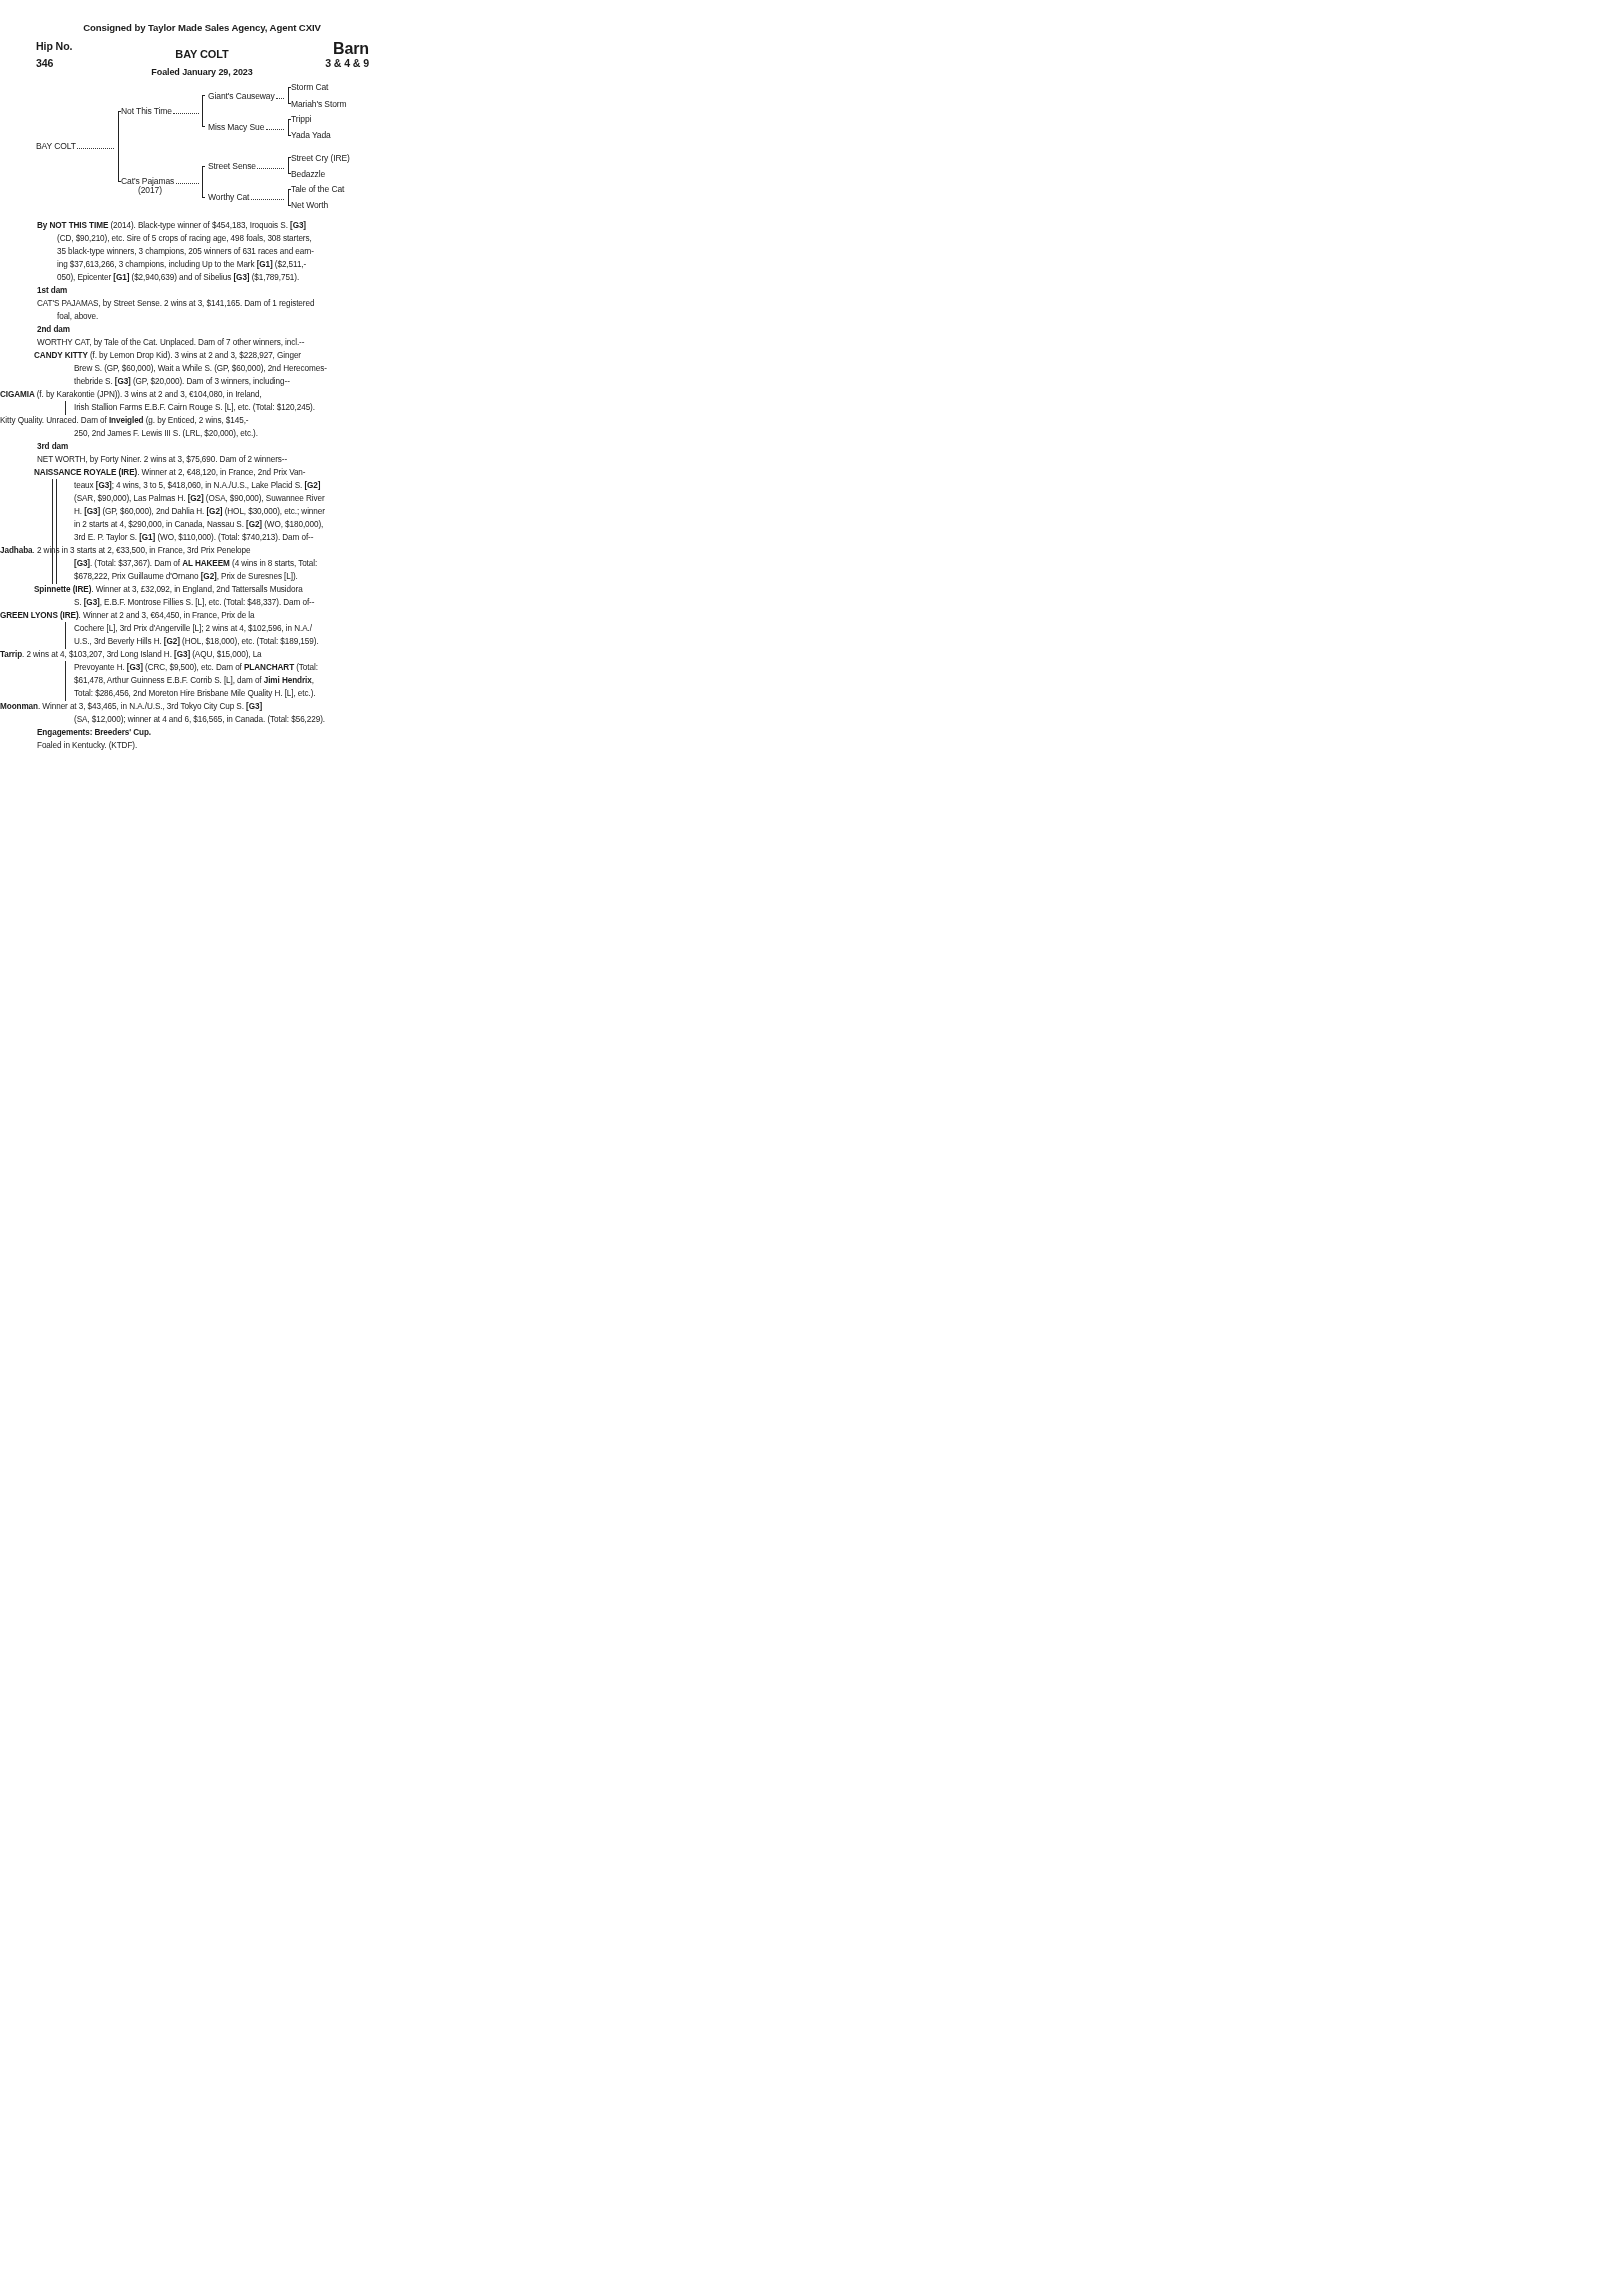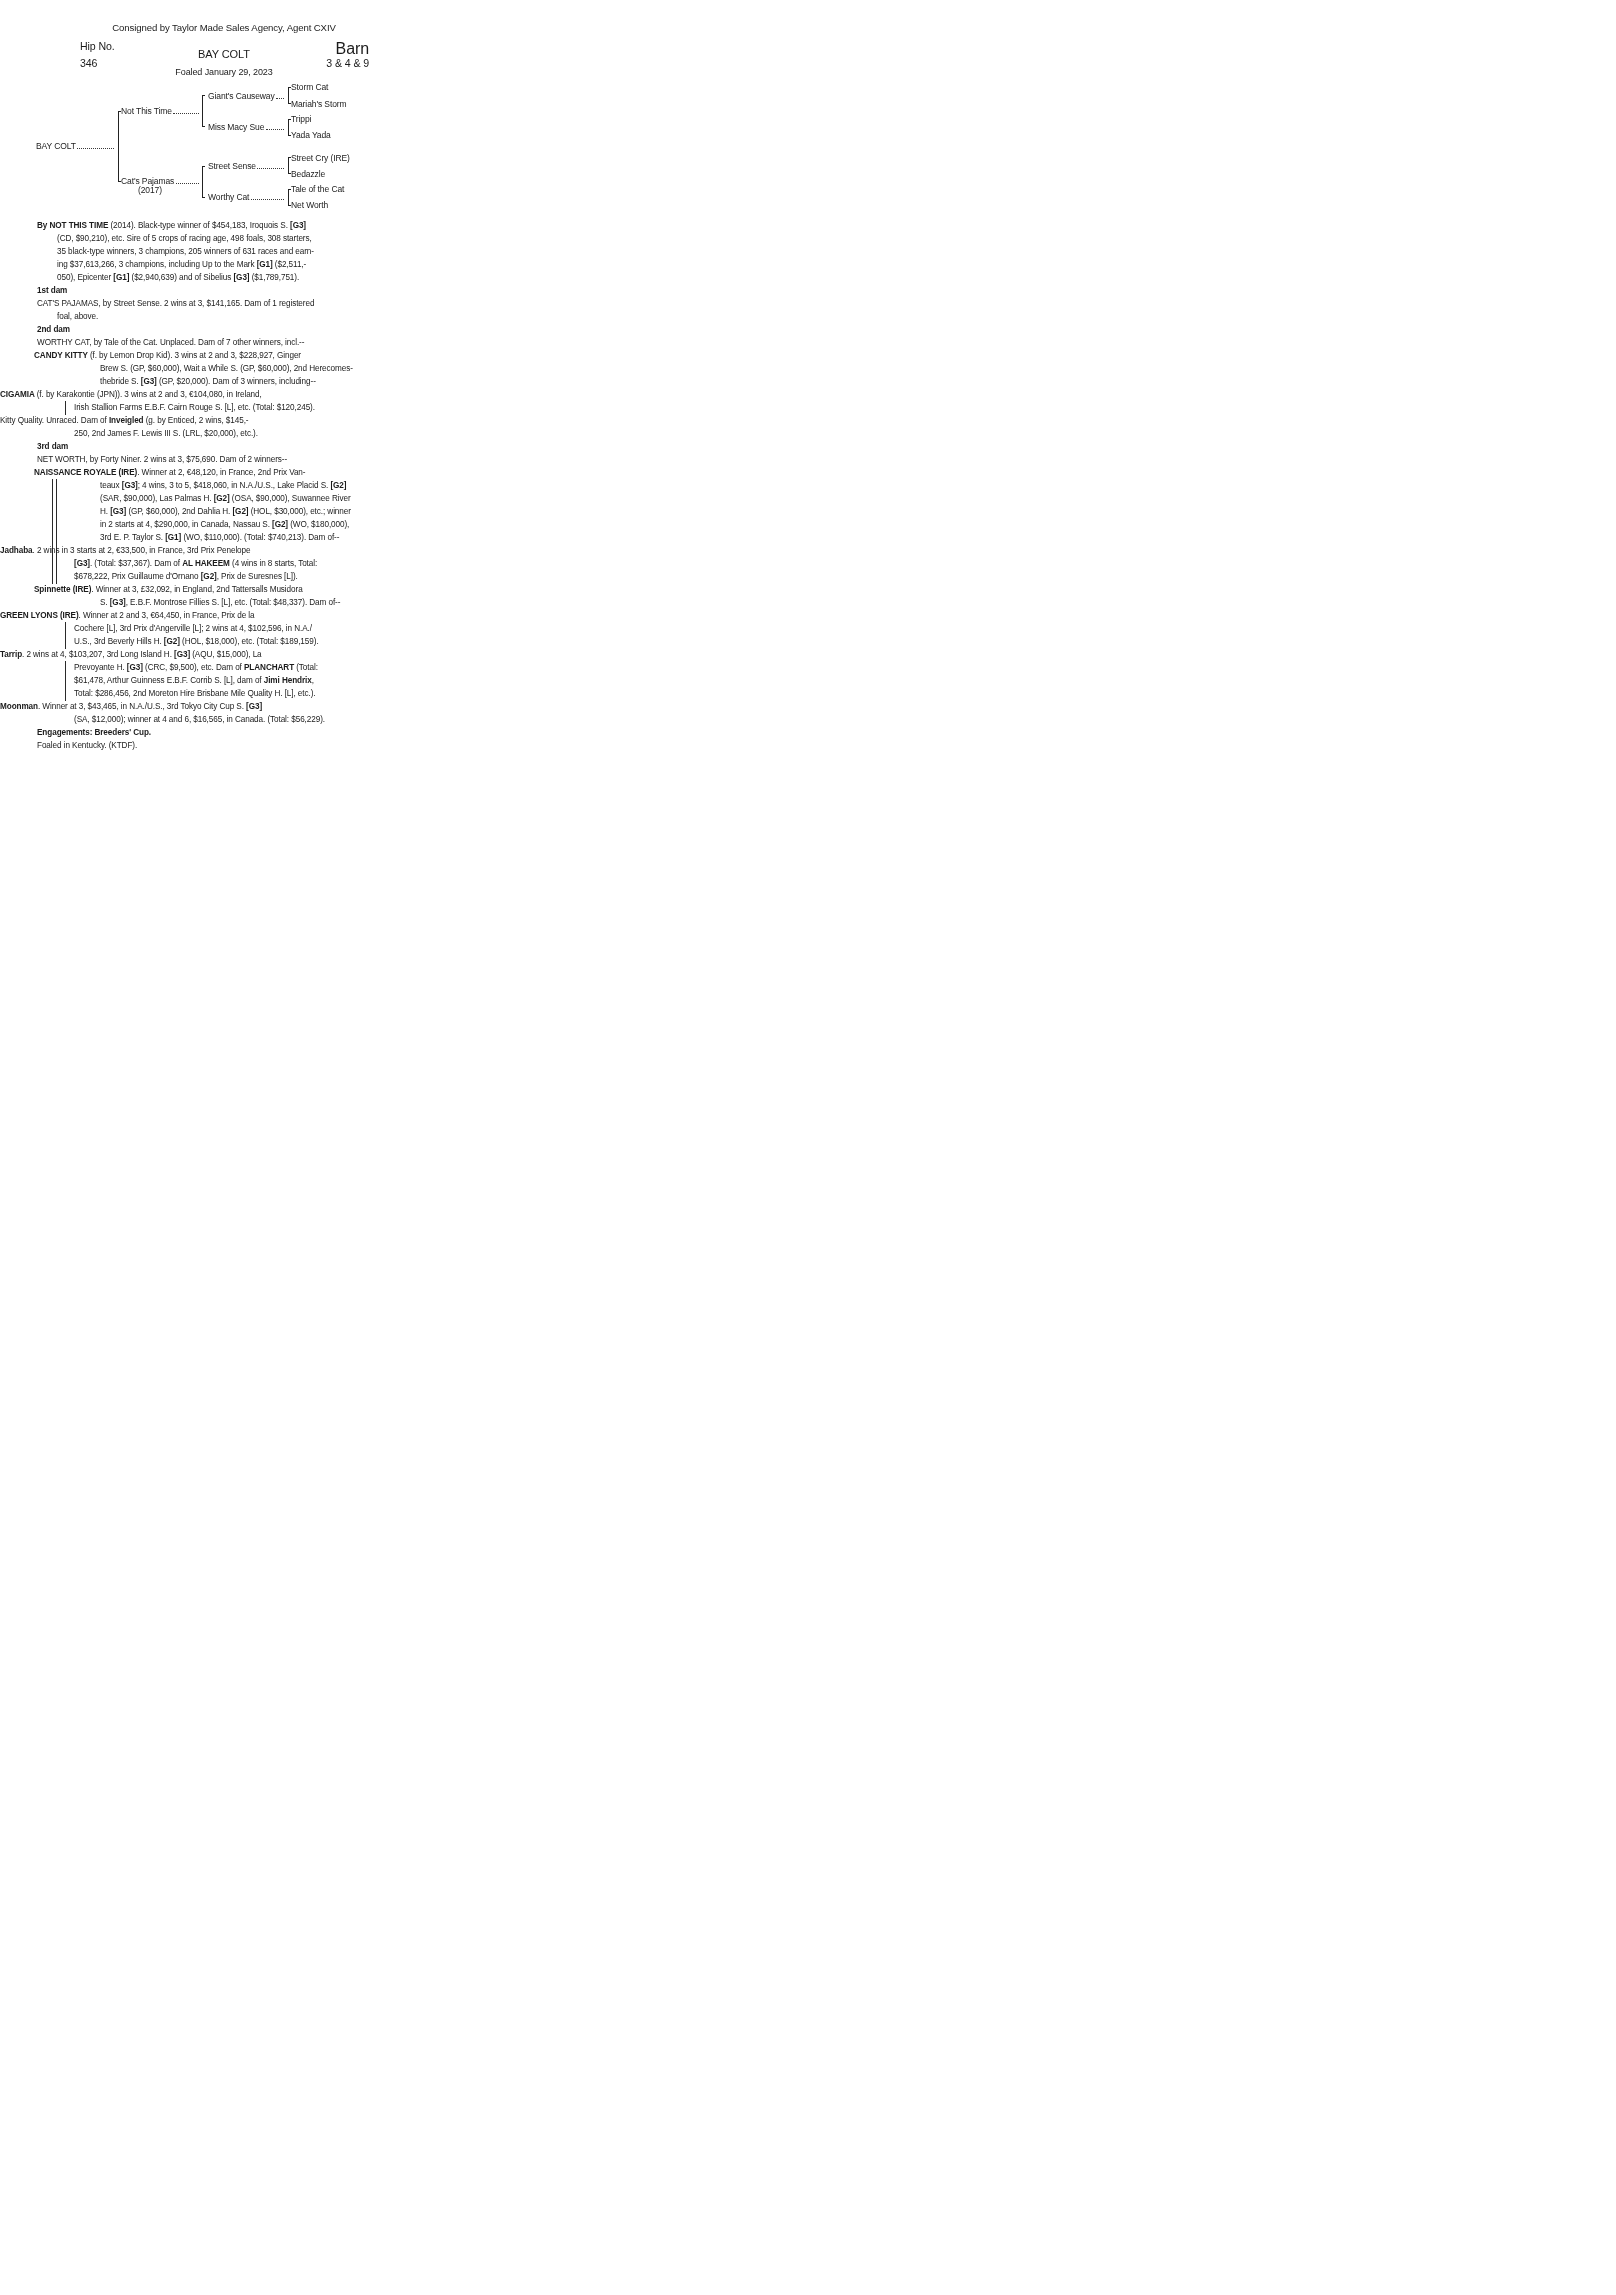--- a/index.html
+++ b/index.html
@@ -1,36 +1,36 @@
 <!DOCTYPE html>
 <html style="font-size:7.3px"><head>
 <meta charset="utf-8">
 <style>
   html,body{margin:0;padding:0;background:#fff;}
   .page{position:relative;width:404px;height:807px;background:#fff;
         font-family:"Liberation Sans",sans-serif;color:#1b1b1b;overflow:hidden;}
   
-  .hdr{position:absolute;font-weight:normal;white-space:nowrap;letter-spacing:-0.1px;margin-left:44px;}
+  .hdr{position:absolute;font-weight:bold;white-space:nowrap;letter-spacing:-0.1px;}
   .hcenter{left:0;right:0;text-align:center;}
   
   .tnode{position:absolute;display:flex;align-items:flex-end;height:12px;}
   .tname{font-size:8.5px;line-height:12px;white-space:nowrap;letter-spacing:-0.1px;}
   .leader{flex:1;border-bottom:0.9px dotted #3a3a3a;margin:0 1.4px 2.8px 1.4px;min-width:3.7px;}
   .tgp{position:absolute;font-size:8.5px;line-height:12px;white-space:nowrap;letter-spacing:-0.1px;}
   .brk{position:absolute;width:3.2px;border:0.9px solid #222;border-right:none;box-sizing:border-box;}
   
   .body-block{position:absolute;left:0;top:219px;width:404px;}
   .line{position:relative;height:13px;white-space:nowrap;}
   .txt{display:inline-block;font-size:9.2px;line-height:13px;letter-spacing:-0.1px;
        transform:scaleX(.89);transform-origin:0 50%;}
   .txt b{font-weight:bold;}
   .f {padding-left:37px;}
   .h {padding-left:57px;}
   .p1{padding-left:34px;}
-  .c1{padding-left:100px;}
+  .c1{padding-left:74px;}
   .p2{}
   .c2{padding-left:74px;}
   .vbar{position:absolute;top:-0.5px;bottom:-0.5px;width:0.9px;background:#2a2a2a;}
   .b1{left:52px;} .b2{left:56px;} .bs{left:65px;}
 </style>
 </head>
 <body>
 
 <div class="page">
 

